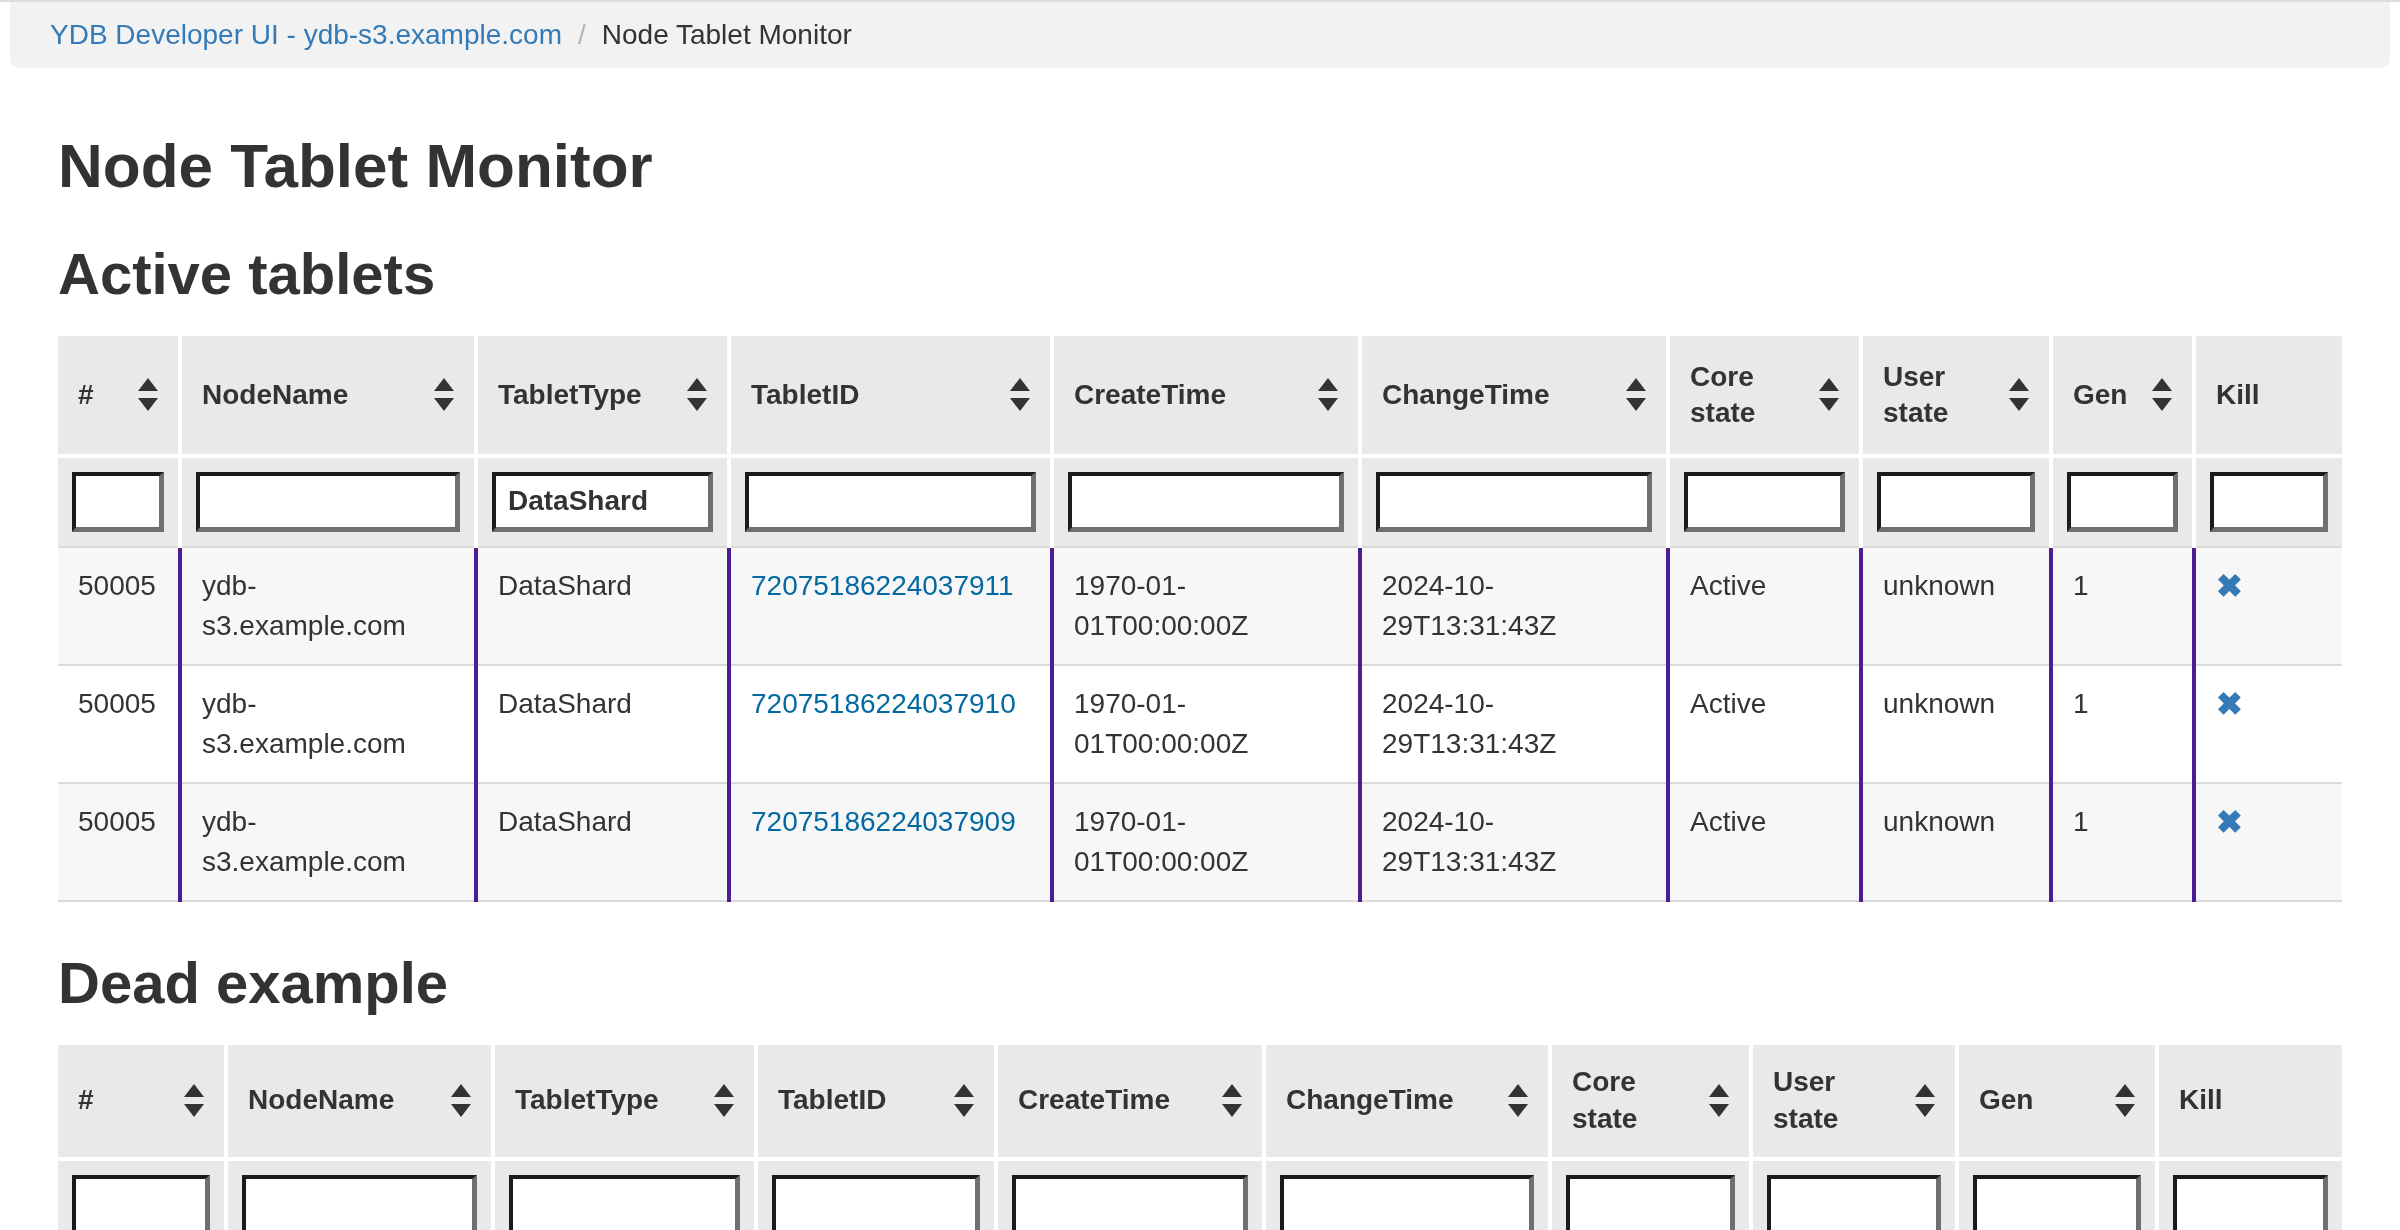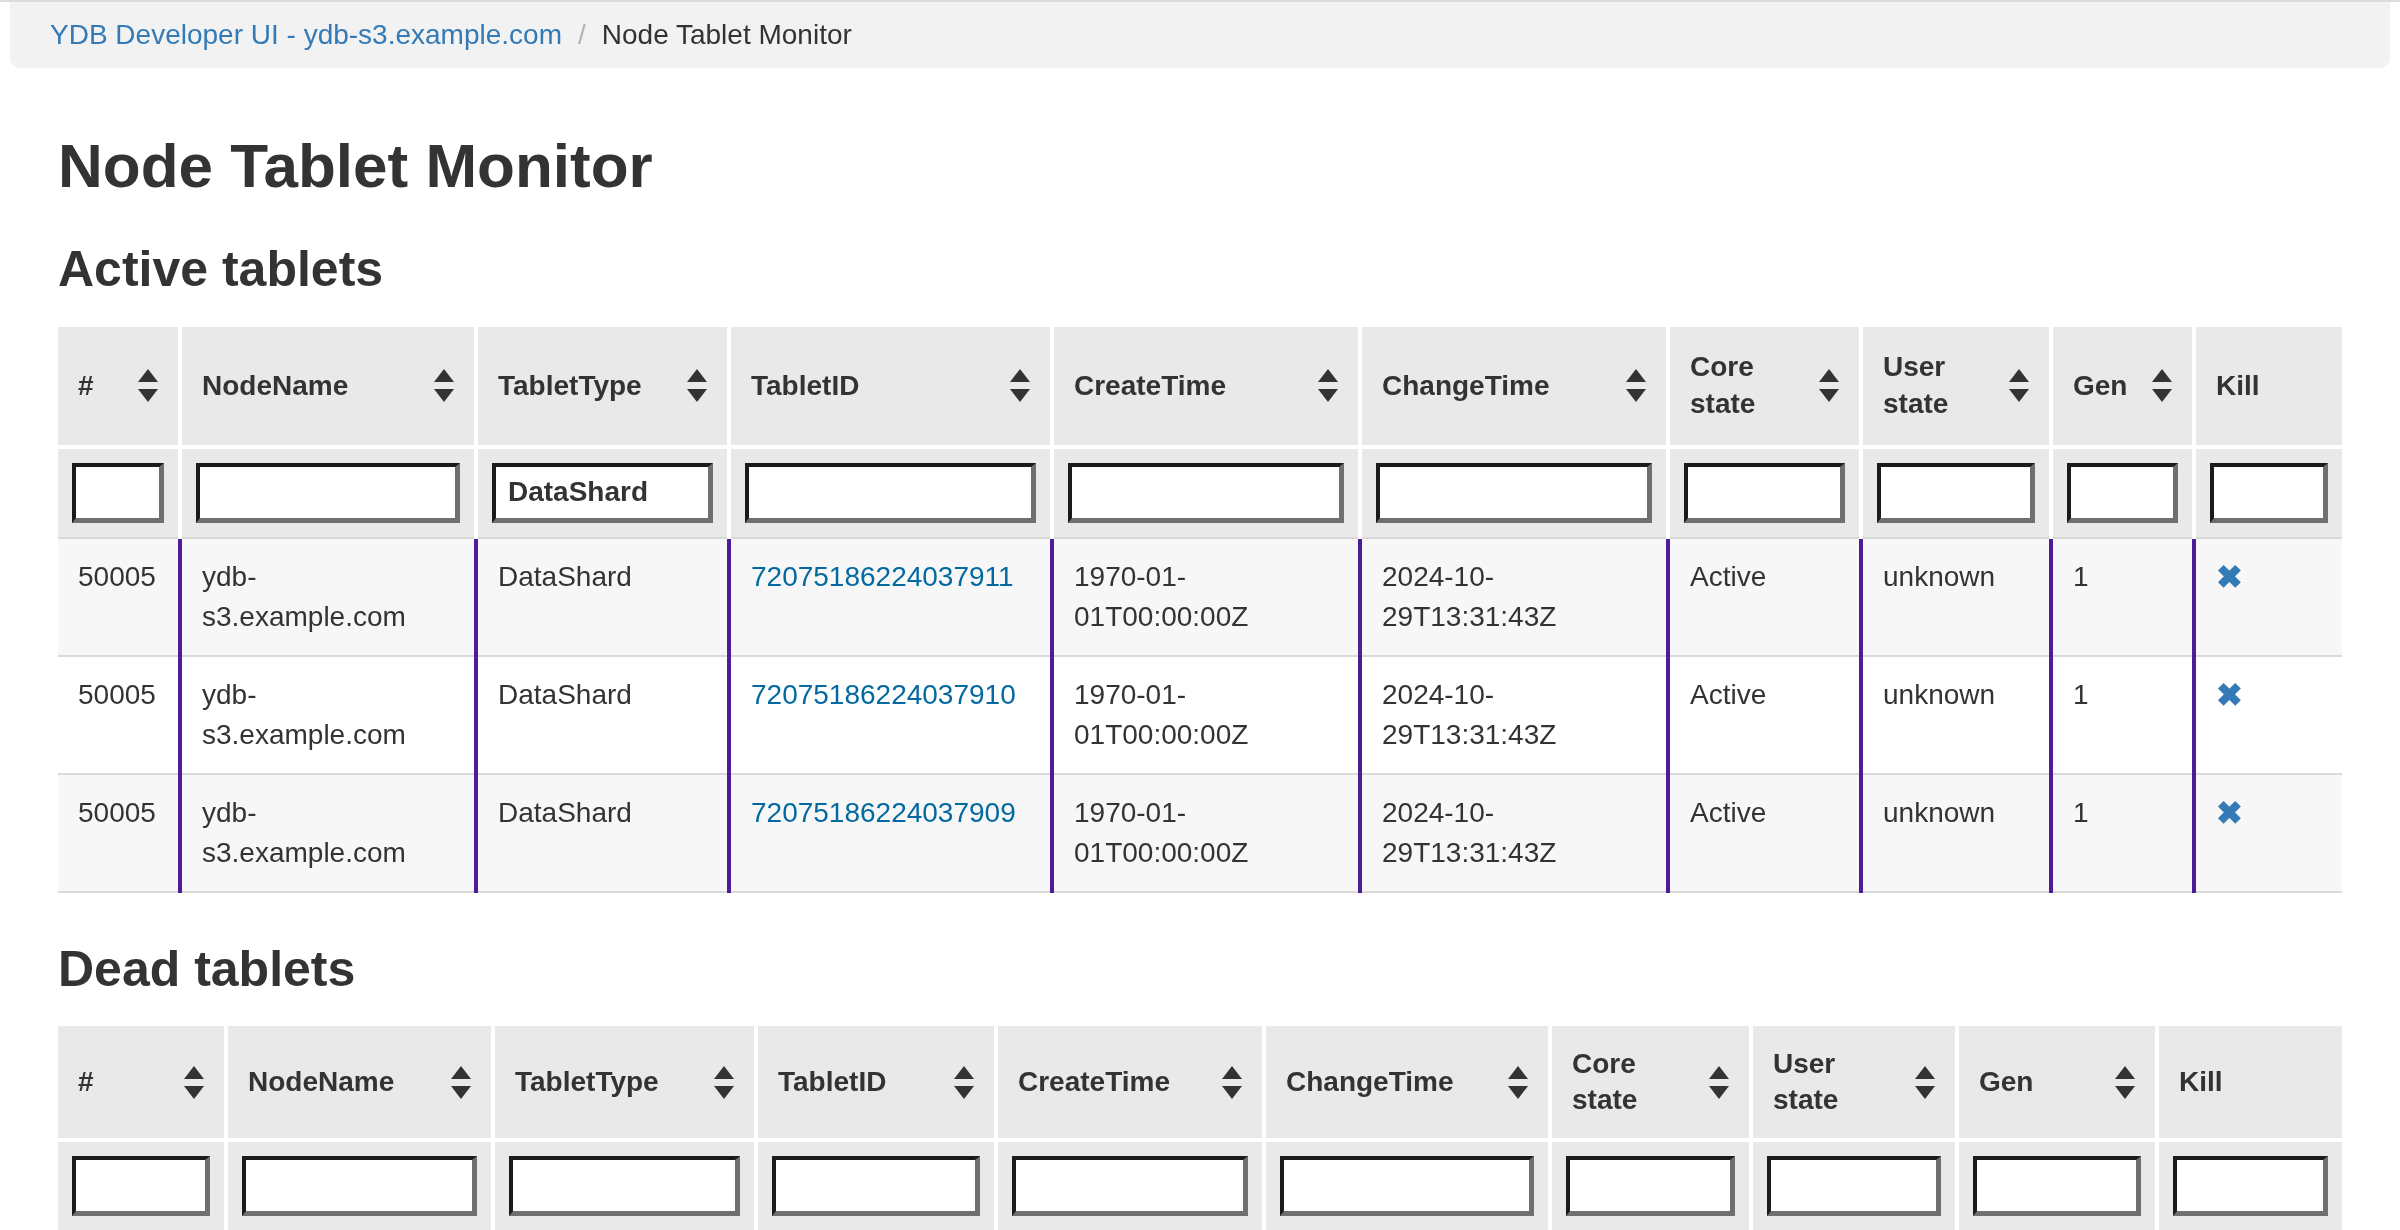--- a/index.html
+++ b/index.html
@@ -36,21 +36,21 @@
   .content { padding: 0 58px; }
 
   h1.page-title {
     font-size: 62px;
     font-weight: bold;
     color: #333333;
     margin: 62px 0 0 0;
     line-height: 1.15;
   }
   h2.section-heading {
-    font-size: 50px;
+    font-size: 58px;
     font-weight: bold;
     color: #333333;
     margin: 40px 0 0 0;
     line-height: 1.15;
   }
   h2.dead-heading { margin-top: 48px; }
 
   table.tablets {
     border-collapse: collapse;
     table-layout: fixed;
@@ -315,21 +315,21 @@
         <td>1970-01-01T00:00:00Z</td>
         <td>2024-10-29T13:31:43Z</td>
         <td>Active</td>
         <td>unknown</td>
         <td>1</td>
         <td><span class="kill">✖</span></td>
       </tr>
     </tbody>
   </table>
 
-  <h2 class="section-heading dead-heading">Dead tablets</h2>
+  <h2 class="section-heading dead-heading">Dead example</h2>
 
   <table class="tablets dead">
     <colgroup>
       <col class="d-c1">
         <col class="d-c2">
         <col class="d-c3">
         <col class="d-c4">
         <col class="d-c5">
       <col class="d-c6">
         <col class="d-c7">

